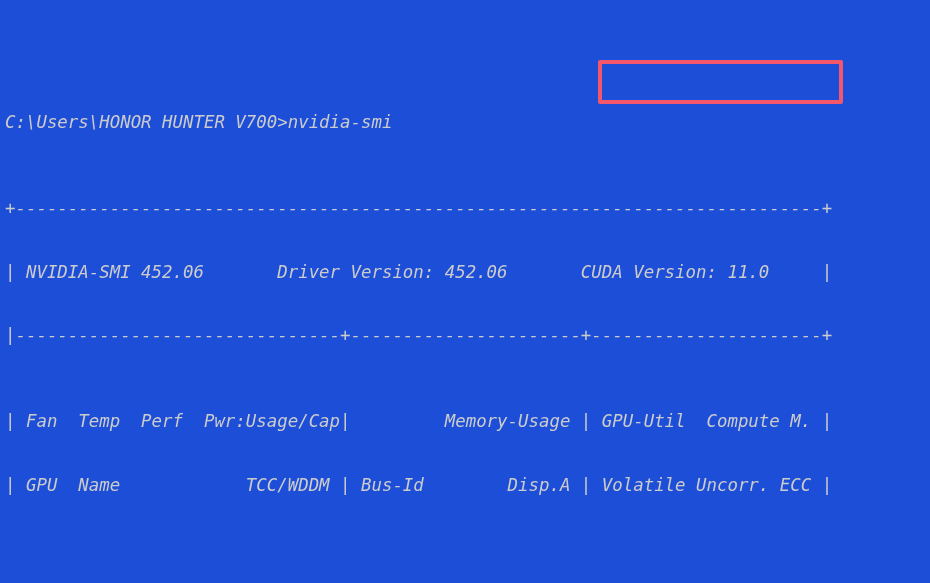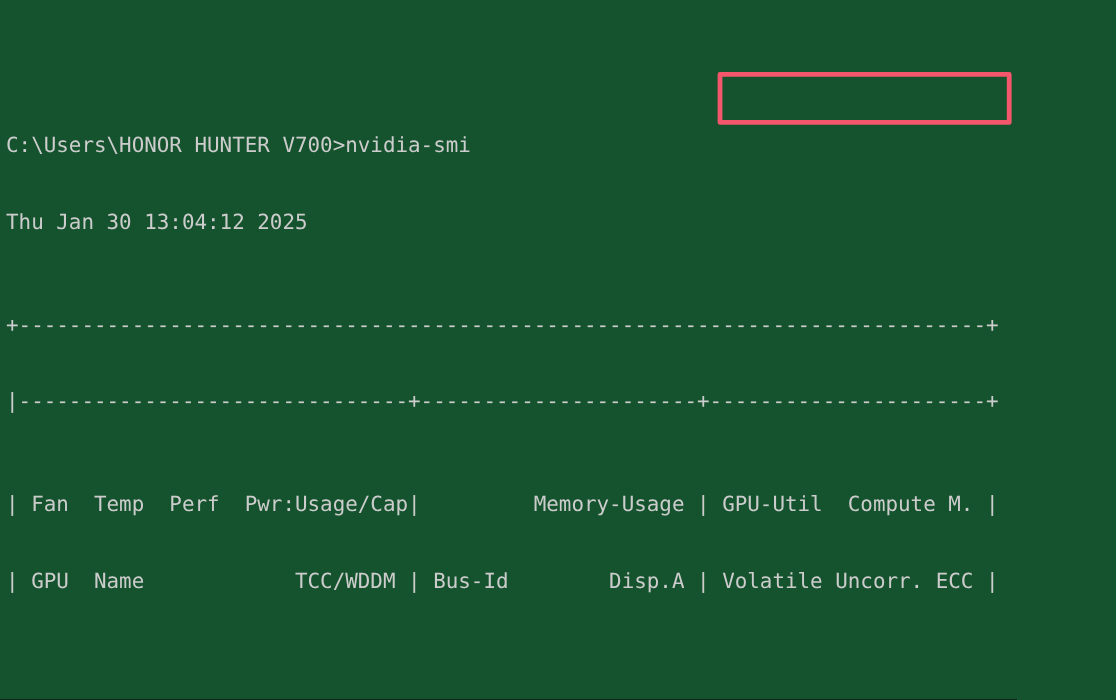--- a/index.html
+++ b/index.html
@@ -41,29 +41,29 @@
     height: 44px;
     border: 4px solid #f4566b;
     border-radius: 2px;
     box-sizing: border-box;
     pointer-events: none;
   }
 </style>
 </head>
 <body>
 
-<div id="screen" style="background: #14532d;">
+<div id="screen" style="background: #1d4ed8; font-style: italic;">
 
   <div id="console" style="color: rgb(204, 204, 204);">
     <div class="pad-top"></div>
 
     <div class="line">C:\Users\HONOR HUNTER V700&gt;nvidia-smi</div>
-    <div class="line">Thu Jan 30 13:04:12 2025</div>
 
     <div class="line">+-----------------------------------------------------------------------------+</div>
+    <div class="line">| NVIDIA-SMI 452.06       Driver Version: 452.06       CUDA Version: 11.0     |</div>
     <div class="line">|-------------------------------+----------------------+----------------------+</div>
 
     <div class="line">| Fan  Temp  Perf  Pwr:Usage/Cap|         Memory-Usage | GPU-Util  Compute M. |</div>
     <div class="line">| GPU  Name            TCC/WDDM | Bus-Id        Disp.A | Volatile Uncorr. ECC |</div>
     
 
     
     
     
 

